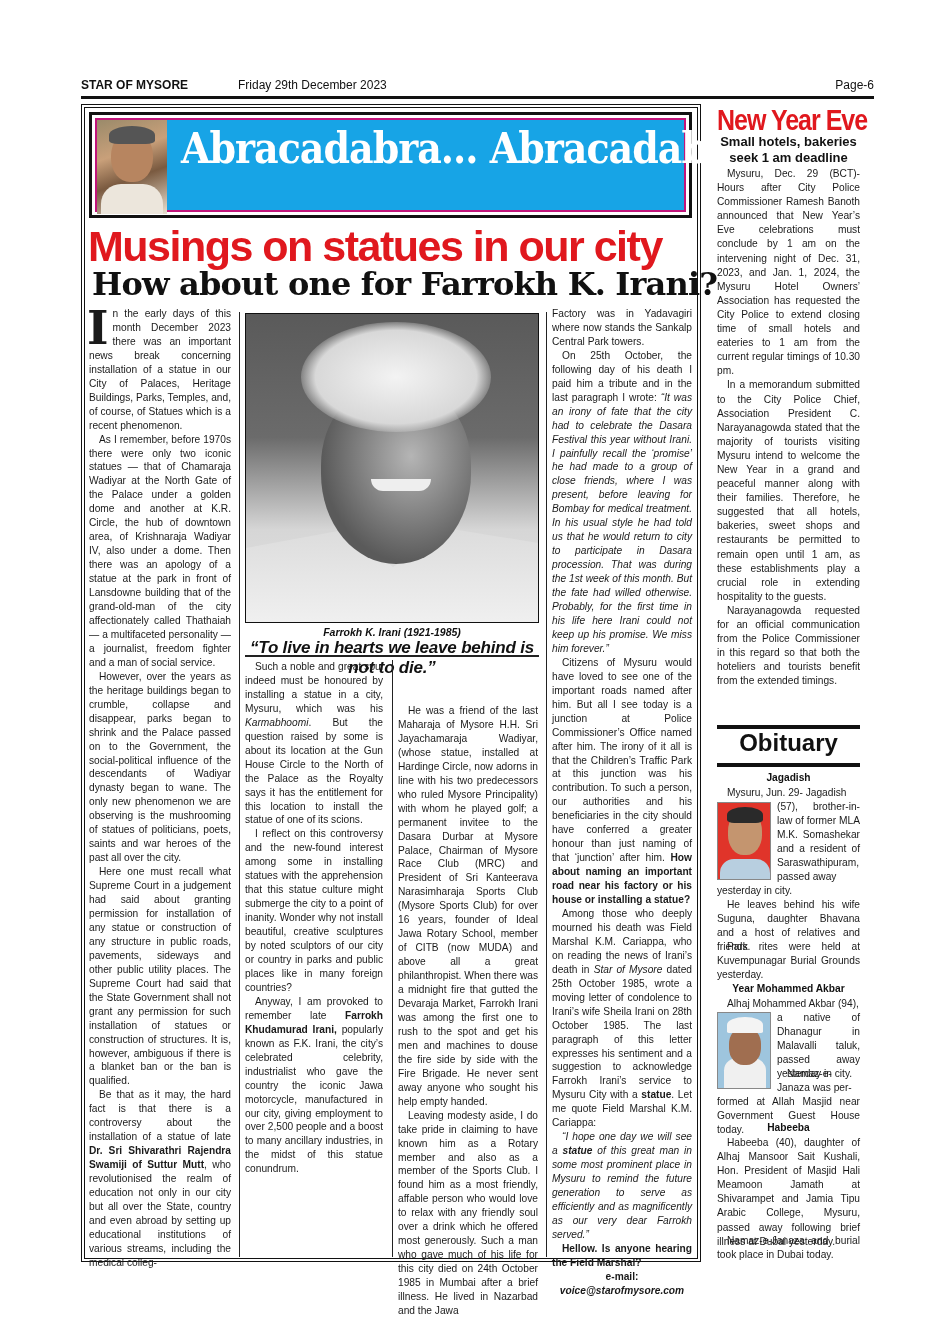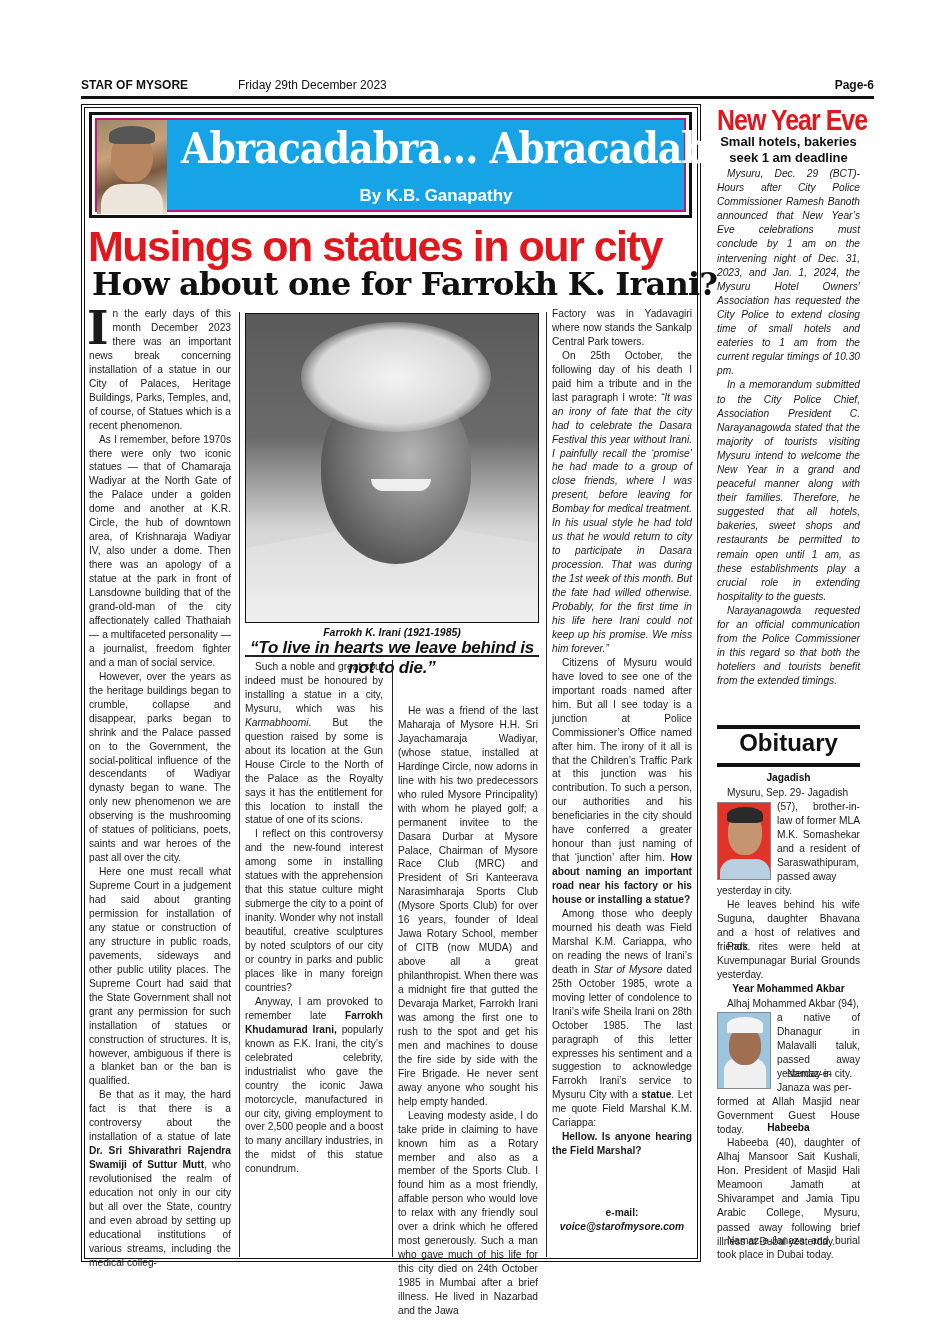--- a/index.html
+++ b/index.html
@@ -2,21 +2,21 @@
 <html><head>
 <meta charset="utf-8">
 <style>
   * { box-sizing: border-box; margin: 0; padding: 0; }
   html, body { width: 945px; height: 1337px; background: #fff; overflow: hidden; }
   body { font-family: "Liberation Sans", sans-serif; color: #111; position: relative; }
 
   .masthead { position: absolute; left: 81px; top: 78px; width: 793px; height: 18px; }
   .masthead .paper { position: absolute; left: 0; top: 0; font-weight: bold; font-size: 12px; }
   .masthead .date { position: absolute; left: 157px; top: 0; font-weight: normal; font-size: 12px; }
-  .masthead .page { position: absolute; right: 0; top: 0; font-weight: bold; font-size: 12px; }
+  .masthead .page { position: absolute; right: 0; top: 0; font-weight: normal; font-size: 12px; }
   .mast-rule { position: absolute; left: 81px; top: 96px; width: 793px; height: 3px; background: #111; }
 
   .main-box { position: absolute; left: 81px; top: 104px; width: 620px; height: 1158px; border: 3px double #111; border-width: 4px; border-style: double; }
 
   .banner { position: absolute; left: 89px; top: 112px; width: 603px; height: 106px; border: 3px solid #111; padding: 3px; }
   .banner-inner { width: 100%; height: 100%; border: 2px solid #c0157a; background: #17a4e6; position: relative; }
   .banner-photo { position: absolute; left: 0; top: 0; width: 70px; height: 94px; background: linear-gradient(160deg, #9a8a6a 0%, #c9a07a 35%, #7a5a40 60%, #e8e0d0 100%); }
   .banner-photo .head { position: absolute; left: 14px; top: 10px; width: 42px; height: 52px; border-radius: 50% 50% 45% 45%; background: #b78560; }
   .banner-photo .hair { position: absolute; left: 12px; top: 6px; width: 46px; height: 18px; border-radius: 50% 50% 20% 20%; background: #555; }
   .banner-photo .shirt { position: absolute; left: 4px; top: 64px; width: 62px; height: 30px; background: #ece6dc; border-radius: 20px 20px 0 0; }
@@ -44,21 +44,21 @@
   .photo .face { position: absolute; left: 75px; top: 70px; width: 150px; height: 180px; border-radius: 45% 45% 50% 50%; background: radial-gradient(ellipse at 60% 40%, #b5b5b5 0%, #5a5a5a 70%); }
   .photo .smile { position: absolute; left: 125px; top: 165px; width: 60px; height: 12px; border-radius: 0 0 30px 30px; background: #eee; }
   .photo .shirt { position: absolute; left: 0; top: 215px; width: 294px; height: 95px; background: linear-gradient(180deg, #dcdcdc, #f0f0f0); clip-path: polygon(0 20%, 35% 0, 50% 40%, 70% 0, 100% 15%, 100% 100%, 0 100%); }
 
   .caption { position: absolute; left: 245px; top: 626px; width: 294px; text-align: center; font-size: 10.5px; font-weight: bold; font-style: italic; }
   .quote { position: absolute; left: 245px; top: 638px; width: 294px; text-align: center; font-size: 17px; font-style: italic; font-weight: bold; letter-spacing: -0.2px; }
   .quote-rule { position: absolute; left: 245px; top: 655px; width: 294px; height: 2px; background: #222; }
 
   
   .rc { position: absolute; left: 717px; width: 143px; font-size: 10.2px; line-height: 14.1px; text-align: justify; color: #1a1a1a; }
-  .rc p { text-indent: 10px; font-style: italic; }
+  .rc p { text-indent: 10px; }
   .ny-title { position: absolute; left: 717px; top: 104px; width: 143px; text-align: center; font-size: 25px; font-weight: bold; color: #e0181e; letter-spacing: -1px; transform: scaleY(1.15); transform-origin: top; white-space: nowrap; }
   .ny-sub { position: absolute; left: 717px; top: 134px; width: 143px; text-align: center; font-size: 13px; font-weight: bold; line-height: 16px; }
   .ny-body { top: 167px; }
 
   .obit-rule1 { position: absolute; left: 717px; top: 725px; width: 143px; height: 4px; background: #111; }
   .obit-title { position: absolute; left: 717px; top: 729px; width: 143px; text-align: center; font-size: 24px; font-weight: bold; }
   .obit-rule2 { position: absolute; left: 717px; top: 763px; width: 143px; height: 4px; background: #111; }
   .obit-name { position: absolute; left: 717px; width: 143px; text-align: center; font-weight: bold; font-size: 10.2px; }
   .obit-photo1 { position: absolute; left: 717px; top: 802px; width: 54px; height: 78px; background: #e0342a; border: 1px solid #888; overflow: hidden; }
   .obit-photo1 .f { position: absolute; left: 10px; top: 8px; width: 34px; height: 44px; border-radius: 45%; background: #c4956f; }
@@ -86,21 +86,20 @@
 <div class="main-box"></div>
 
 <div class="banner">
   <div class="banner-inner">
     <div class="banner-photo">
       <div class="shirt"></div>
         <div class="head"></div>
         <div class="hair"></div>
     </div>
     <div class="banner-title">Abracadabra... Abracadabra...</div>
-    <div class="banner-byline">By K.B. Ganapathy</div>
   </div>
 </div>
 
 <div class="headline">Musings on statues in our city</div>
 <div class="subhead">How about one for Farrokh K. Irani?</div>
 
 <div class="col col1">
   <p class="first"><span class="dropcap">I</span><span>n the early days of this month December 2023 there was an important news break concerning installation of a statue in our City of Palaces, Heritage Buildings, Parks, Temples, and, of course, of Statues which is a recent phenomenon.</span></p>
   <p>As I remember, before 1970s there were only two iconic statues — that of Chamaraja Wadiyar at the North Gate of the Palace under a golden dome and another at K.R. Circle, the hub of downtown area, of Krishnaraja Wadiyar IV, also under a dome. Then there was an apology of a statue at the park in front of Lansdowne building that of the grand-old-man of the city affectionately called Thathaiah — a multifaceted personality — a journalist, freedom fighter and a man of social service.</p>
   <p>However, over the years as the heritage buildings began to crumble, collapse and disappear, parks began to shrink and the Palace passed on to the Government, the social-political influence of the descendants of Wadiyar dynasty began to wane. The only new phenomenon we are observing is the mushrooming of statues of politicians, poets, saints and war heroes of the past all over the city.</p>
@@ -130,39 +129,40 @@
   <p>He was a friend of the last Maharaja of Mysore H.H. Sri Jayachamaraja Wadiyar, (whose statue, installed at Hardinge Circle, now adorns in line with his two predecessors who ruled Mysore Principality) with whom he played golf; a permanent invitee to the Dasara Durbar at Mysore Palace, Chairman of Mysore Race Club (MRC) and President of Sri Kanteerava Narasimharaja Sports Club (Mysore Sports Club) for over 16 years, founder of Ideal Jawa Rotary School, member of CITB (now MUDA) and above all a great philanthropist. When there was a midnight fire that gutted the Devaraja Market, Farrokh Irani was among the first one to rush to the spot and get his men and machines to douse the fire side by side with the Fire Brigade. He never sent away anyone who sought his help empty handed.</p>
   <p>Leaving modesty aside, I do take pride in claiming to have known him as a Rotary member and also as a member of the Sports Club. I found him as a most friendly, affable person who would love to relax with any friendly soul over a drink which he offered most generously. Such a man who gave much of his life for this city died on 24th October 1985 in Mumbai after a brief illness. He lived in Nazarbad and the Jawa</p>
 </div>
 <div class="vrule" style="left:546px; top:312px; height:945px;"></div>
 
 <div class="col col4">
   <p class="noindent">Factory was in Yadavagiri where now stands the Sankalp Central Park towers.</p>
   <p><span>On 25th October, the following day of his death I paid him a tribute and in the last paragraph I wrote: </span><span class="i">“It was an irony of fate that the city had to celebrate the Dasara Festival this year without Irani. I painfully recall the ‘promise’ he had made to a group of close friends, where I was present, before leaving for Bombay for medical treatment. In his usual style he had told us that he would return to city to participate in Dasara procession. That was during the 1st week of this month. But the fate had willed otherwise. Probably, for the first time in his life here Irani could not keep up his promise. We miss him forever.”</span></p>
   <p><span>Citizens of Mysuru would have loved to see one of the important roads named after him. But all I see today is a junction at Police Commissioner’s Office named after him. The irony of it all is that the Children’s Traffic Park at this junction was his contribution. To such a person, our authorities and his beneficiaries in the city should have conferred a greater honour than just naming of that ‘junction’ after him. </span><span class="b">How about naming an important road near his factory or his house or installing a statue?</span></p>
   <p><span>Among those who deeply mourned his death was Field Marshal K.M. Cariappa, who on reading the news of Irani’s death in </span><span class="i">Star of Mysore</span><span> dated 25th October 1985, wrote a moving letter of condolence to Irani’s wife Sheila Irani on 28th October 1985. The last paragraph of this letter expresses his sentiment and a suggestion to acknowledge Farrokh Irani’s service to Mysuru City with a </span><span class="b">statue</span><span>. Let me quote Field Marshal K.M. Cariappa:</span></p>
+  <p class="i"><span>“I hope one day we will see a </span><span class="b">statue</span><span> of this great man in some most prominent place in Mysuru to remind the future generation to serve as efficiently and as magnificently as our very dear Farrokh served.”</span></p>
   <p class="b">Hellow. Is anyone hearing the Field Marshal?</p>
-  <p class="b" style="text-align:center; text-indent:0;margin-top:48px;">e-mail:</p>
+  <p class="b" style="text-align:center; text-indent:0;">e-mail:</p>
   <p class="b i" style="text-align:center; text-indent:0;">voice@starofmysore.com</p>
 </div>
 
 <div class="ny-title">New Year Eve</div>
 <div class="ny-sub">Small hotels, bakeries seek 1 am deadline</div>
 <div class="rc ny-body">
   <p>Mysuru, Dec. 29 (BCT)- Hours after City Police Commissioner Ramesh Banoth announced that New Year’s Eve celebrations must conclude by 1 am on the intervening night of Dec. 31, 2023, and Jan. 1, 2024, the Mysuru Hotel Owners’ Association has requested the City Police to extend closing time of small hotels and eateries to 1 am from the current regular timings of 10.30 pm.</p>
   <p>In a memorandum submitted to the City Police Chief, Association President C. Narayanagowda stated that the majority of tourists visiting Mysuru intend to welcome the New Year in a grand and peaceful manner along with their families. Therefore, he suggested that all hotels, bakeries, sweet shops and restaurants be permitted to remain open until 1 am, as these establishments play a crucial role in extending hospitality to the guests.</p>
   <p>Narayanagowda requested for an official communication from the Police Commissioner in this regard so that both the hoteliers and tourists benefit from the extended timings.</p>
 </div>
 
 <div class="obit-rule1"></div>
 <div class="obit-title">Obituary</div>
 <div class="obit-rule2"></div>
 
 <div class="obit-name" style="top:772px;">Jagadish</div>
-<div class="wrap-text" style="left:717px; top:786px; width:143px; text-indent:10px;">Mysuru, Sep. 29- Jagadish</div>
+<div class="wrap-text" style="left:717px; top:786px; width:143px; text-indent:10px;">Mysuru, Jun. 29- Jagadish</div>
 <div class="obit-photo1">
     <div class="s"></div>
     <div class="f"></div>
     <div class="h"></div>
   </div>
 <div class="wrap-text" style="left:777px; top:800px; width:83px;">(57), brother-in-law of former MLA M.K. Somashekar and a resident of Saraswathipuram, passed away</div>
 <div class="wrap-text" style="left:717px; top:884px; width:143px;">yesterday in city.</div>
 <div class="wrap-text" style="left:717px; top:898px; width:143px; text-indent:10px;">He leaves behind his wife Suguna, daughter Bhavana and a host of relatives and friends.</div>
 <div class="wrap-text" style="left:717px; top:940px; width:143px; text-indent:10px;">Park rites were held at Kuvempunagar Burial Grounds yesterday.</div>
 

